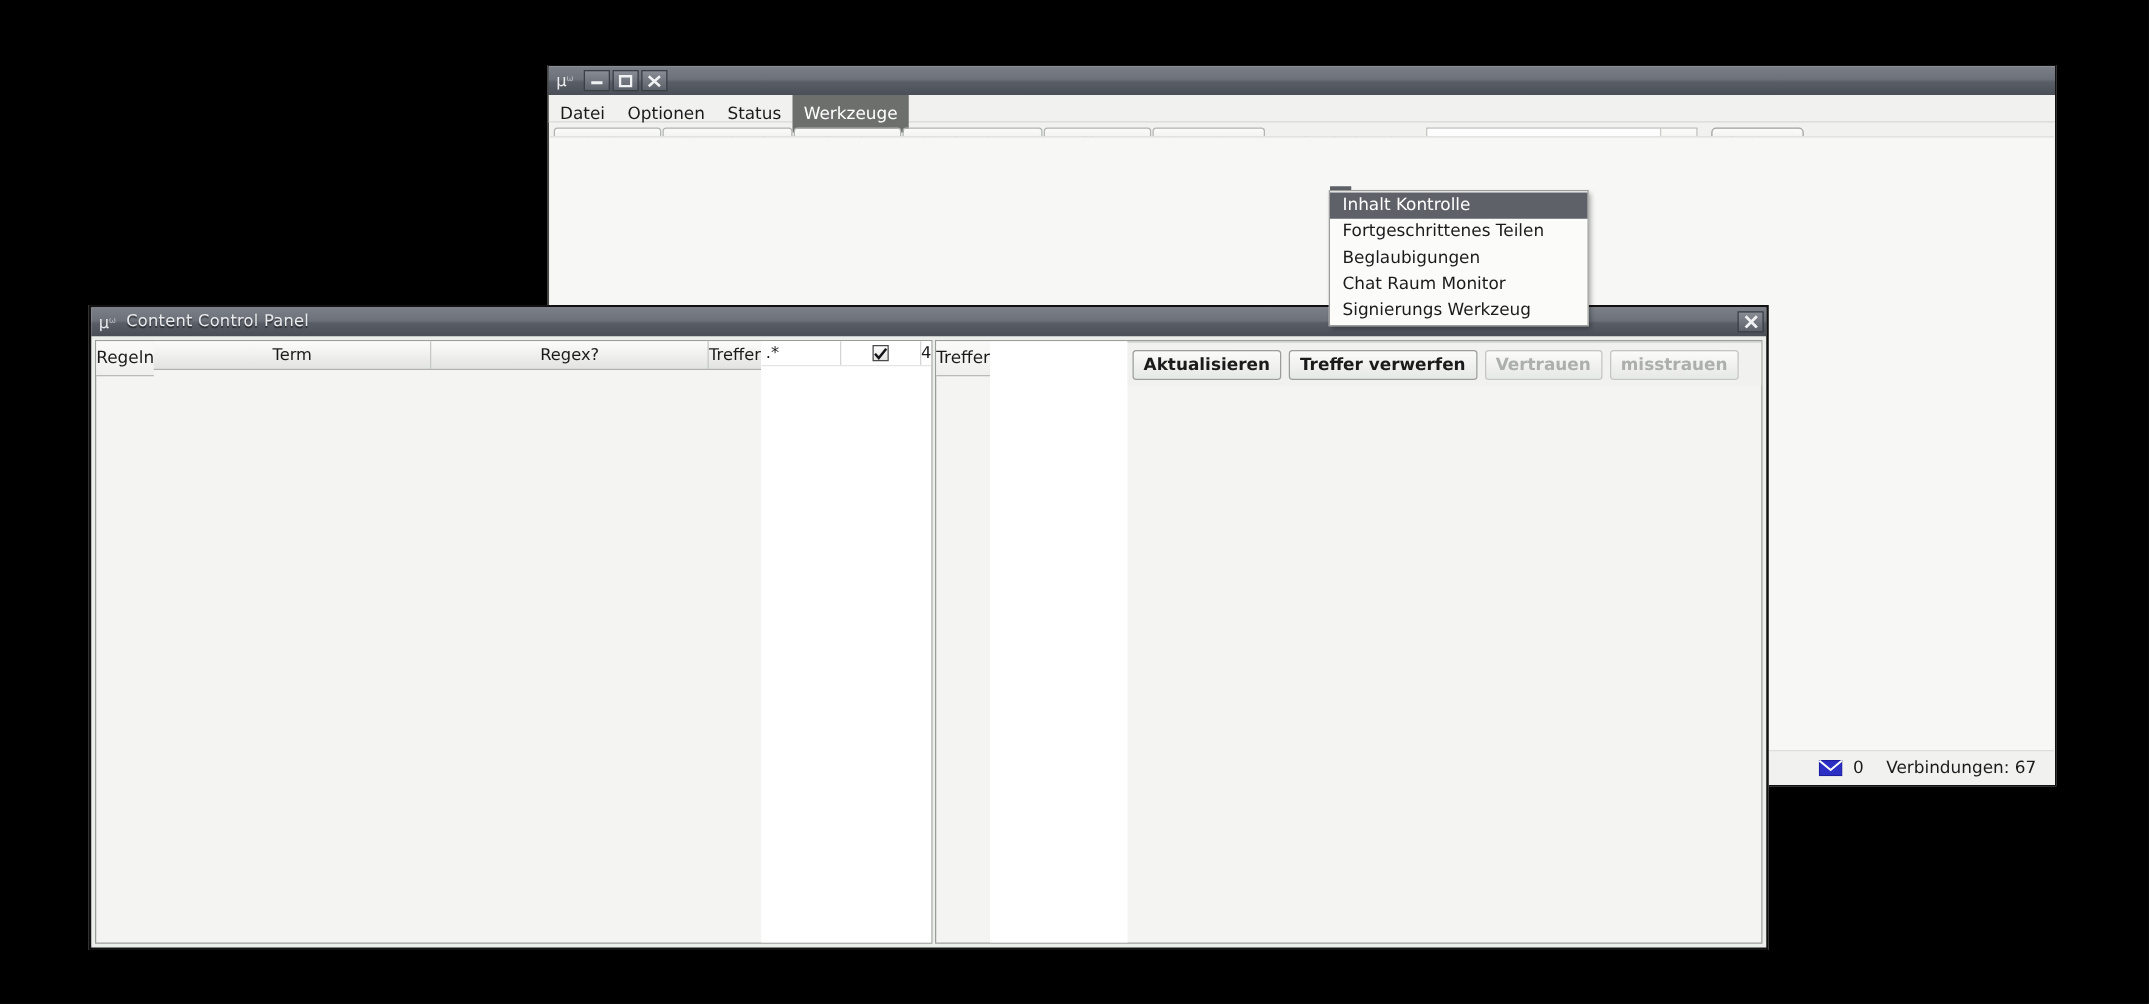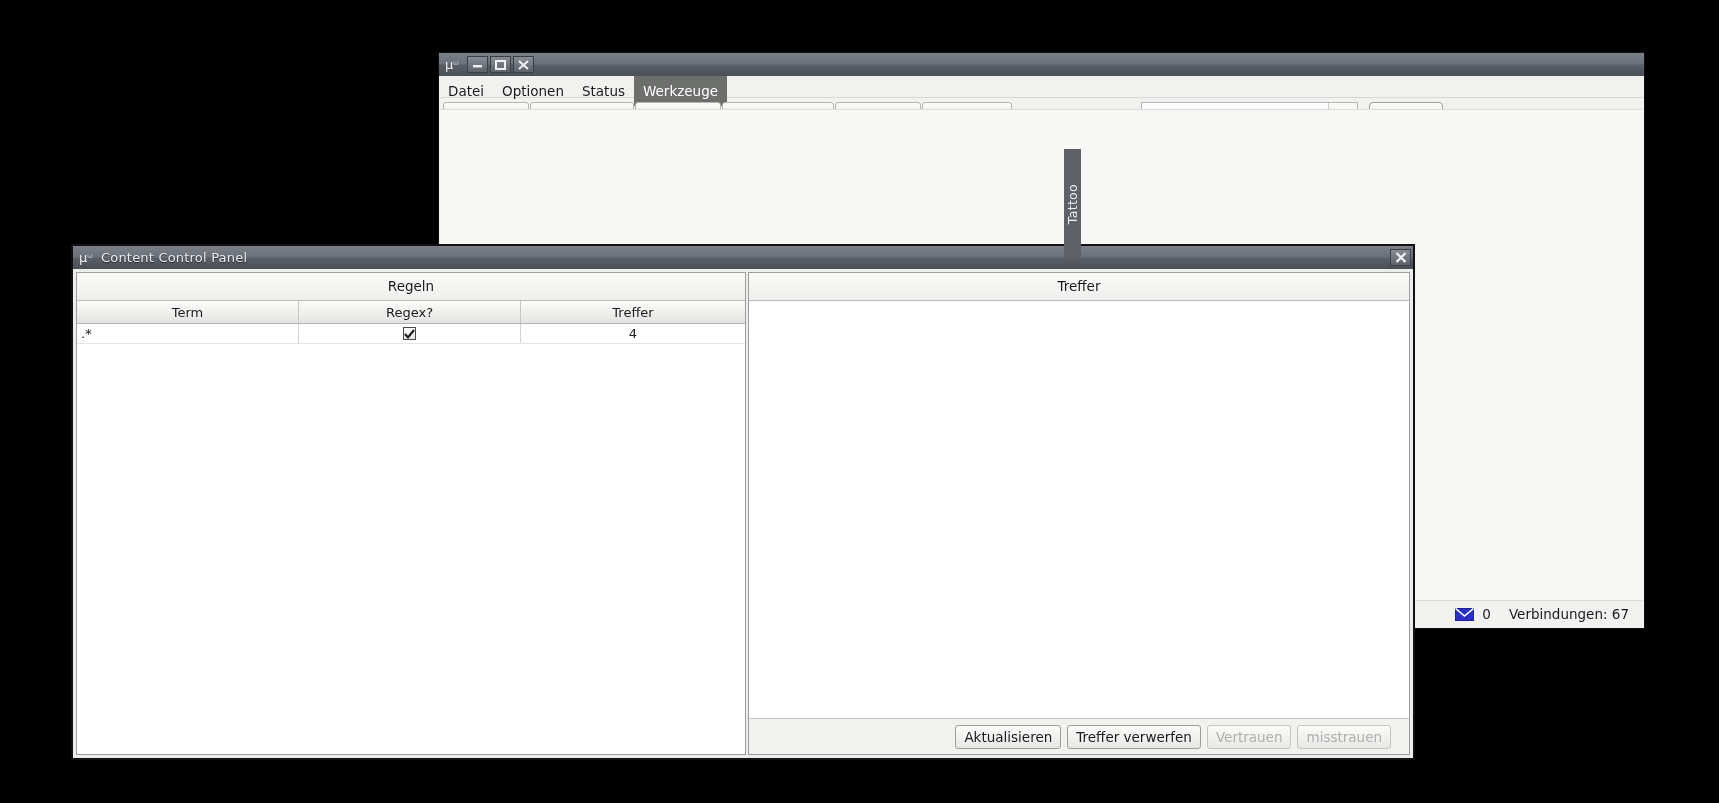--- a/index.html
+++ b/index.html
@@ -223,21 +223,20 @@
     border: 2px solid #111;
   }
   .ccp-body {
     position: absolute;
     left: 3px; right: 3px; top: 26px; bottom: 3px;
     display: flex;
     gap: 0;
   }
   .panel {
     display: flex;
-    flex-direction: column;
     background: #f4f5f3;
     border: 1px solid #9c9e9b;
     box-sizing: border-box;
   }
   .panel.left { width: 670px; margin-right: 2px; }
   .panel.right { flex: 1; }
   .panel-title {
     height: 27px;
     line-height: 27px;
     text-align: center;
@@ -347,20 +346,21 @@
     border-radius: 3px;
     display: flex; align-items: center;
     box-sizing: border-box;
     cursor: pointer;
     white-space: nowrap;
   }
   .btn.disabled { color: #adafad; border-color: #c4c6c3; cursor: default; }
   .footer-right {
     display: flex; align-items: center; justify-content: flex-end;
     width: 100%;
+    font-weight: bold;
   }
 </style>
 </head>
 <body>
 
 <div id="root">
 
   <div class="window" id="main-window">
 
     <div class="titlebar">
@@ -422,20 +422,27 @@
         <path d="M0.5 0.5 L9.5 8 L18.5 0.5" fill="none" stroke="#ffffff" stroke-width="1.6"></path>
       </svg>
       <span>0</span>
       <span style="margin-left:10px">Verbindungen: 67</span>
     </div>
 
     <div class="vstrip">
       <span>Tattoo</span>
     </div>
 
+    <div id="tools-menu">
+      <div class="dd-item highlight">Inhalt Kontrolle</div>
+      <div class="dd-item">Fortgeschrittenes Teilen</div>
+      <div class="dd-item">Beglaubigungen</div>
+      <div class="dd-item">Chat Raum Monitor</div>
+      <div class="dd-item">Signierungs Werkzeug</div>
+    </div>
   </div>
 
   <div class="window" id="ccp-window">
 
     <div class="titlebar">
       <svg class="mu-icon" viewBox="0 0 17 15">
         <text x="0" y="12" font-family="DejaVu Sans, sans-serif" font-size="13" fill="#e8eaec">μ</text>
         <text x="8" y="8" font-family="DejaVu Sans, sans-serif" font-size="7" fill="#b9bcc0">ω</text>
       </svg>
       <div class="titlebar-title">Content Control Panel</div>

